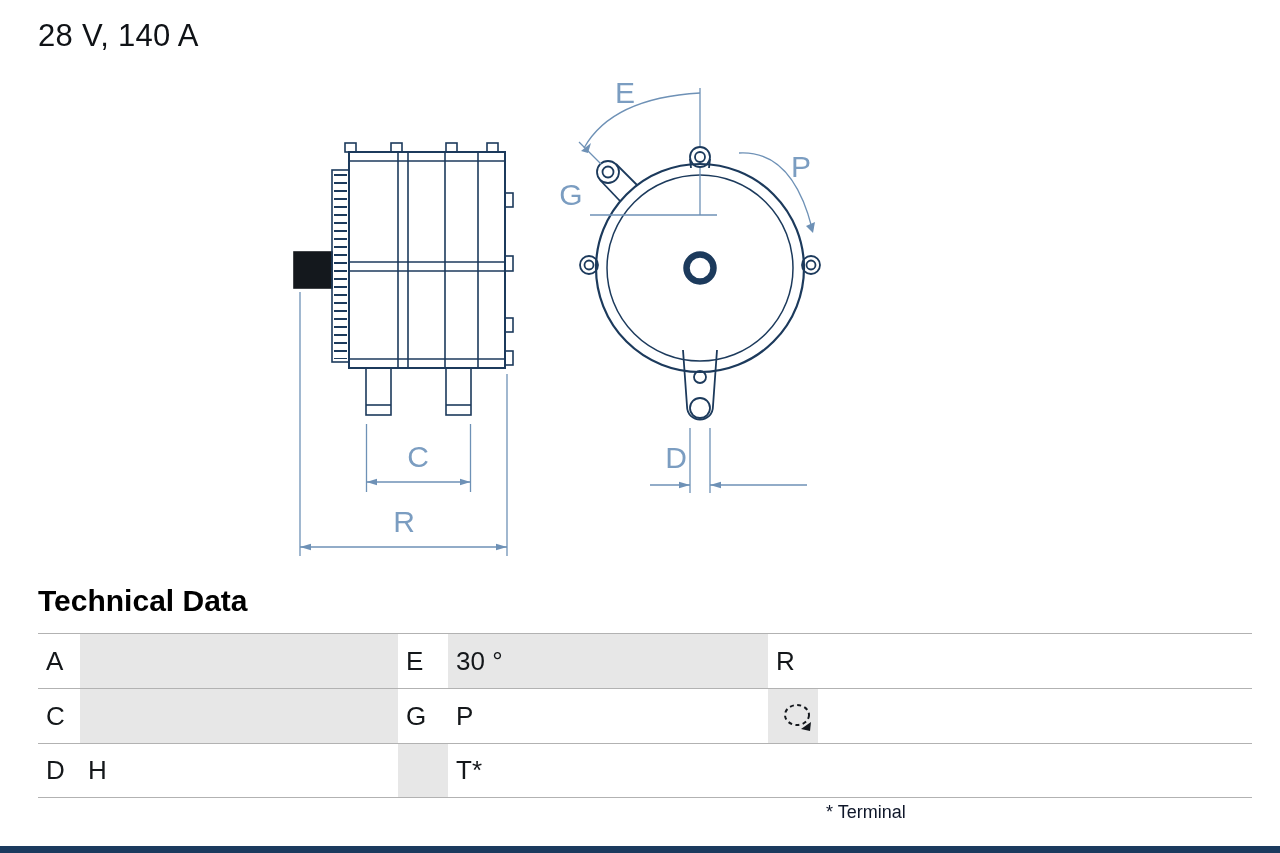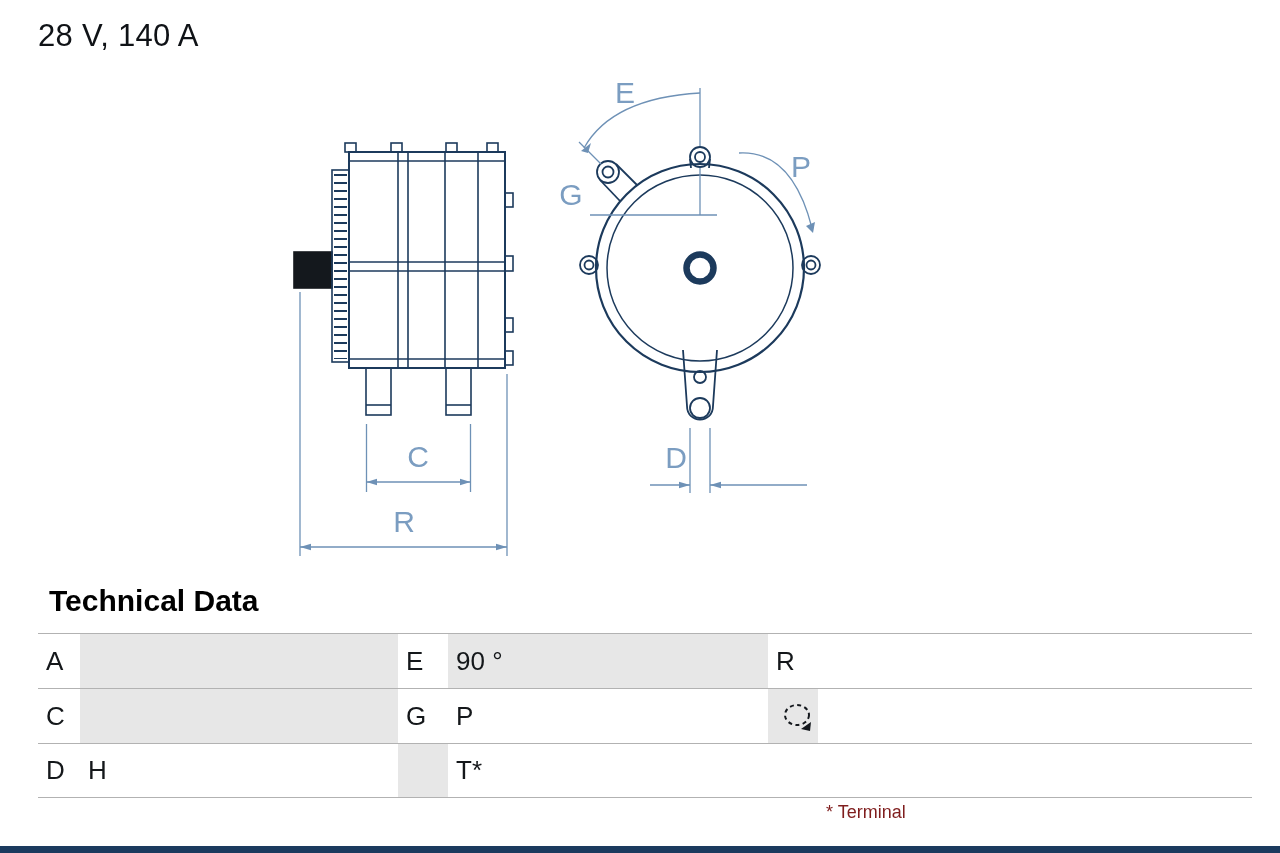--- a/index.html
+++ b/index.html
@@ -11,33 +11,33 @@
   .rating { position:absolute; left:38px; top:18px; font-size:31px; color:#0f1216; letter-spacing:.3px; }
   .drawing { position:absolute; left:0; top:0; }
 
   
   .g-part   { stroke: var(--line, #1c3a5c); fill:none; }
   .fill-dark{ fill:#14181d; stroke:#14181d; }
   .g-dim    { stroke: var(--dimension, #6e91b6); fill:none; }
   .g-dim-fill { fill: var(--dimension, #6e91b6); stroke:none; }
   .dimlabels text { fill: var(--dim-label, #7b9dc1); font-size:30px; font-family:"Liberation Sans", sans-serif; }
 
-  .tech-title { position:absolute; left:49px; top:584px; font-size:30px; font-weight:700; color:#000; }
+  .tech-title { position:absolute; left:38px; top:584px; font-size:30px; font-weight:700; color:#000; }
 
   .spec-table { position:absolute; left:38px; top:633px; width:1214px; }
   .t-row {
     display:grid; grid-template-columns:42px 318px 50px 320px 50px 434px;
     height:55px; border-top:1px solid #b2b2b2;
   }
   .t-row:last-child { border-bottom:1px solid #b2b2b2; }
   .cell { display:flex; align-items:center; font-size:26px; color:#14171a; padding-left:8px; }
   .cell.val { background: var(--cell-fill, #e7e7e7); }
   .rot-icon { display:inline-block; margin-left:2px; }
 
-  .footnote { position:absolute; left:826px; top:802px; font-size:18px; color:#7f1d1d; }
+  .footnote { position:absolute; left:826px; top:802px; font-size:18px; color:#0f172a; }
   .footer-bar { position:absolute; left:0; top:846px; width:1280px; height:7px; background: var(--bottom-bar, #1b3a5e); }
 </style>
 </head>
 <body>
 
 <div class="stage">
 
   <div class="rating">28 V, 140 A</div>
 
   <svg class="drawing" width="1280" height="575" viewBox="0 0 1280 575">
@@ -134,21 +134,21 @@
     </g>
   </svg>
 
   <div class="tech-title">Technical Data</div>
 
   <div class="spec-table">
     <div class="t-row">
       <div class="cell key">A</div>
       <div class="cell val"></div>
       <div class="cell key">E</div>
-      <div class="cell val">90 °</div>
+      <div class="cell val">30 °</div>
       <div class="cell key">R</div>
     </div>
     <div class="t-row">
       <div class="cell key">C</div>
       <div class="cell val"></div>
       <div class="cell key">G</div>
       <div class="cell key">P</div>
       <div class="cell val">
         <svg class="rot-icon" width="40" height="32" viewBox="0 0 40 32">
           <ellipse cx="19" cy="15" rx="12" ry="10" fill="none" stroke="#14181d" stroke-width="2" stroke-dasharray="4 3.4"></ellipse>

